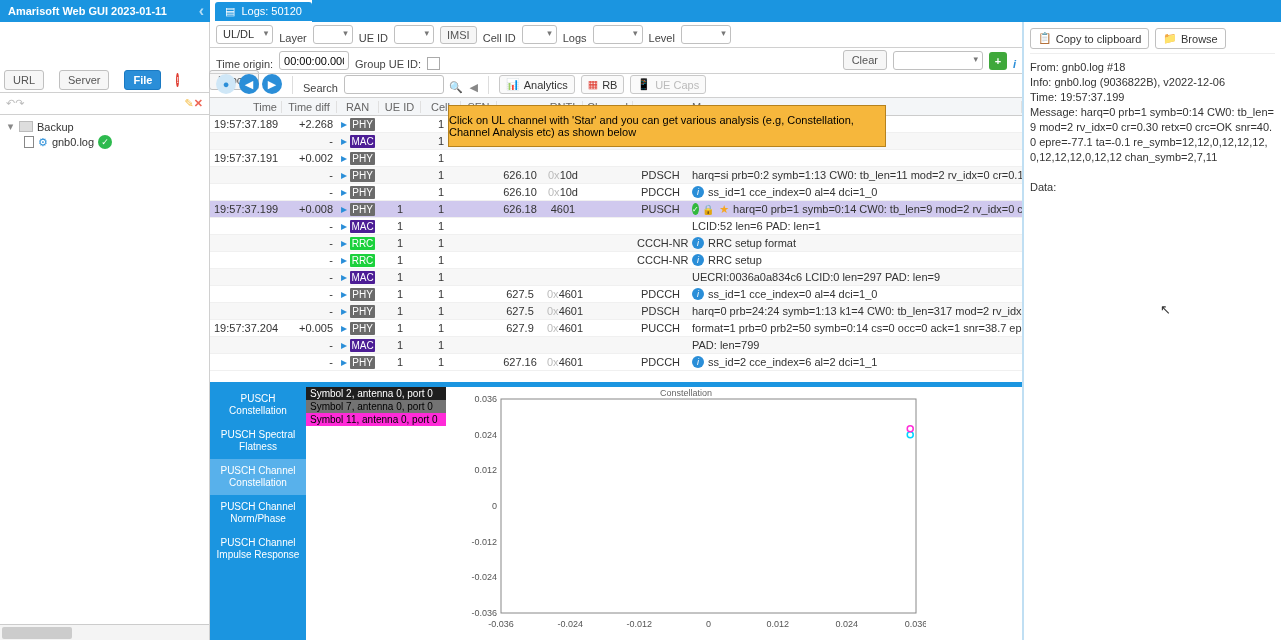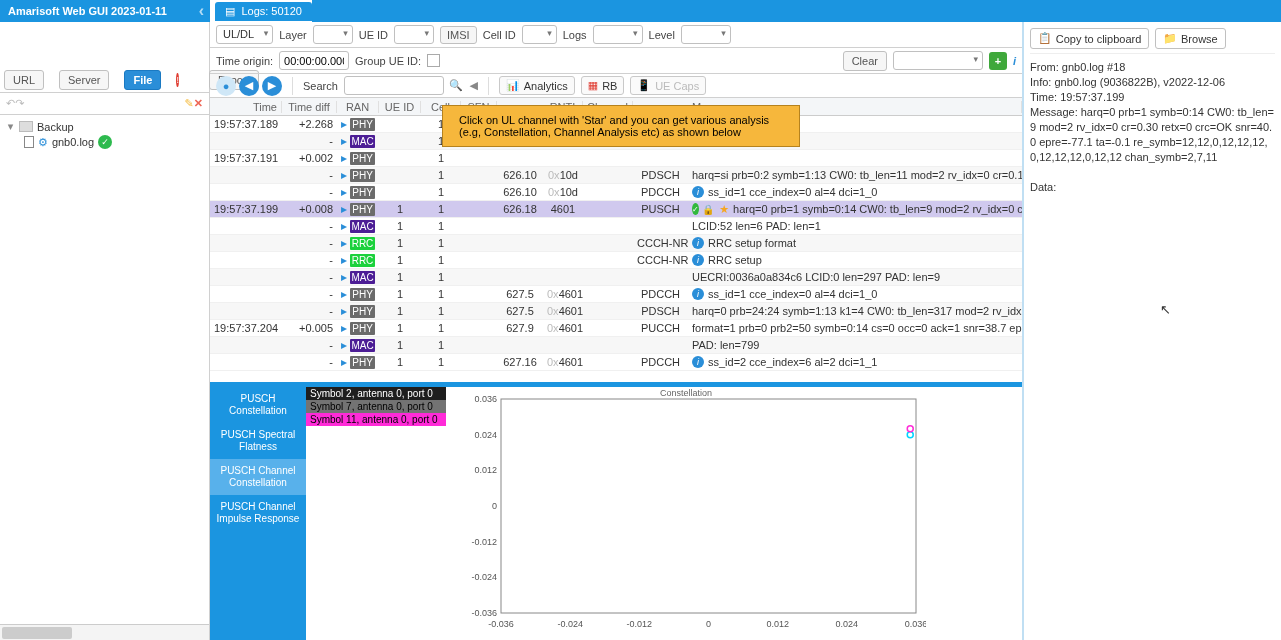--- a/index.html
+++ b/index.html
@@ -22,21 +22,21 @@
 .left-toolbar2 .xclose { color: #e65; cursor: pointer; font-weight: bold; }
 .tree { padding: 4px 6px; font-size: 11px; flex: 1; }
 .tree .node { display: flex; align-items: center; gap: 4px; padding: 1px 0; }
 .tree .folder-ico { width: 14px; height: 11px; background: #ddd; border: 1px solid #bbb; display: inline-block; }
 .tree .file-ico { width: 10px; height: 12px; background: #fff; border: 1px solid #888; display: inline-block; }
 .tree .collapse-ico { width: 9px; text-align: center; color: #888; cursor: pointer; }
 .tree .indent { margin-left: 18px; }
 .left-scroll { height: 16px; border-top: 1px solid #ccc; background: #f4f4f4; position: relative; }
 .left-scroll .thumb { position: absolute; top: 2px; left: 2px; height: 12px; width: 70px; background: #ccc; border-radius: 2px; }
 .center { flex: 1; display: flex; flex-direction: column; border-right: 1px solid #c0dff3; }
-.row-toolbar { display: flex; align-items: center; padding: 3px 6px; border-bottom: 1px solid #d0d0d0; gap: 6px; height: 26px; }
+.row-toolbar { display: flex; align-items: flex-end; padding: 3px 6px; border-bottom: 1px solid #d0d0d0; gap: 6px; height: 26px; }
 .row-toolbar input[type=text] { border: 1px solid #c0c0c0; border-radius: 3px; padding: 2px 4px; font-size: 11px; height: 19px; }
 .combo { display: flex; align-items: center; gap: 3px; }
 .combo .sel { border: 1px solid #c0c0c0; border-radius: 3px; padding: 2px 18px 2px 6px; position: relative; min-width: 50px; height: 19px; font-size: 11px; background: #fff; }
 .combo .sel::after { content: "▾"; position: absolute; right: 4px; top: 2px; color: #777; font-size: 9px; }
 .lbl { color: #444; font-size: 11px; }
 .nav-group { display: flex; gap: 3px; }
 .nav-btn { width: 20px; height: 20px; border-radius: 50%; display: flex; align-items: center; justify-content: center; color: #fff; background: #2a8ed8; cursor: pointer; font-size: 11px; }
 .nav-btn.light { background: #cfe7f7; color: #2a8ed8; }
 .sep { width: 1px; height: 18px; background: #ddd; margin: 0 4px; }
 .plus-btn { width: 18px; height: 18px; border-radius: 3px; background: #3fa83b; color: #fff; display: flex; align-items: center; justify-content: center; font-weight: bold; cursor: pointer; }
@@ -59,21 +59,21 @@
 .arrow-r { color: #2a8ed8; font-size: 12px; }
 .ran-badge { padding: 1px 0; width: 34px; text-align: center; color: #fff; font-size: 10px; border-radius: 1px; }
 .ran-PHY { background: #6b6b6b; }
 .ran-MAC { background: #4c1d95; }
 .ran-RRC { background: #1bd13c; }
 .rnti-dim { color: #bbb; }
 .info-icon { width: 12px; height: 12px; border-radius: 50%; background: #2a8ed8; color: #fff; display: inline-flex; align-items: center; justify-content: center; font-size: 9px; font-style: italic; }
 .ok-icon { width: 12px; height: 12px; border-radius: 50%; background: #32b93c; color: #fff; display: inline-flex; align-items: center; justify-content: center; font-size: 8px; }
 .star-icon { color: #f5a623; font-size: 11px; }
 .lock-icon { color: #f5a623; font-size: 10px; }
-.hint { position: absolute; top: 7px; left: 232px; width: 358px; background: #f6b73c; border: 1px solid #b6821e; padding: 8px 16px; z-index: 50; color: #000; }
+.hint { position: absolute; top: 7px; left: 238px; width: 438px; background: #f6b73c; border: 1px solid #b6821e; padding: 8px 0; z-index: 50; color: #000; }
 .bottom { display: flex; height: 258px; border-top: 5px solid #1b95e0; }
 .analysis-sidebar { width: 96px; background: #1b95e0; display: flex; flex-direction: column; }
 .analysis-sidebar .aitem { color: #fff; text-align: center; padding: 6px 3px; font-size: 10px; line-height: 12px; cursor: pointer; }
 .analysis-sidebar .aitem.active { background: #58b1eb; }
 .analysis-content { flex: 1; display: flex; position: relative; }
 .legend { width: 140px; }
 .legend-item { padding: 1px 4px; font-size: 10px; white-space: nowrap; }
 .chart-area { flex: 1; position: relative; }
 .right-panel { width: 258px; border-left: 1px solid #c0dff3; padding: 6px; font-size: 11px; display: flex; flex-direction: column; }
 .right-toolbar { display: flex; gap: 6px; border-bottom: 1px solid #eee; padding-bottom: 4px; margin-bottom: 6px; }
@@ -491,20 +491,21 @@
           </div>
         </div>
       <div class="hint">Click on UL channel with 'Star' and you can get various analysis  (e.g, Constellation, Channel Analysis etc) as shown below</div>
     </div>
 
     <div class="bottom">
       <div class="analysis-sidebar" id="analysis-tabs">
           <div class="aitem">PUSCH Constellation</div>
           <div class="aitem">PUSCH Spectral Flatness</div>
           <div class="aitem active">PUSCH Channel Constellation</div>
+          <div class="aitem">PUSCH Channel Norm/Phase</div>
           <div class="aitem">PUSCH Channel Impulse Response</div>
         </div>
       <div class="analysis-content">
         <div class="legend" id="legend">
             <div class="legend-item" style="background: rgb(30, 30, 30); color: rgb(255, 255, 255);">Symbol 2, antenna 0, port 0</div>
             <div class="legend-item" style="background: #737373; color: rgb(0, 0, 0);">Symbol 7, antenna 0, port 0</div>
             <div class="legend-item" style="background: rgb(255, 43, 216); color: rgb(0, 0, 0);">Symbol 11, antenna 0, port 0</div>
           </div>
         <div class="chart-area">
           <svg id="chart" width="480" height="248">

